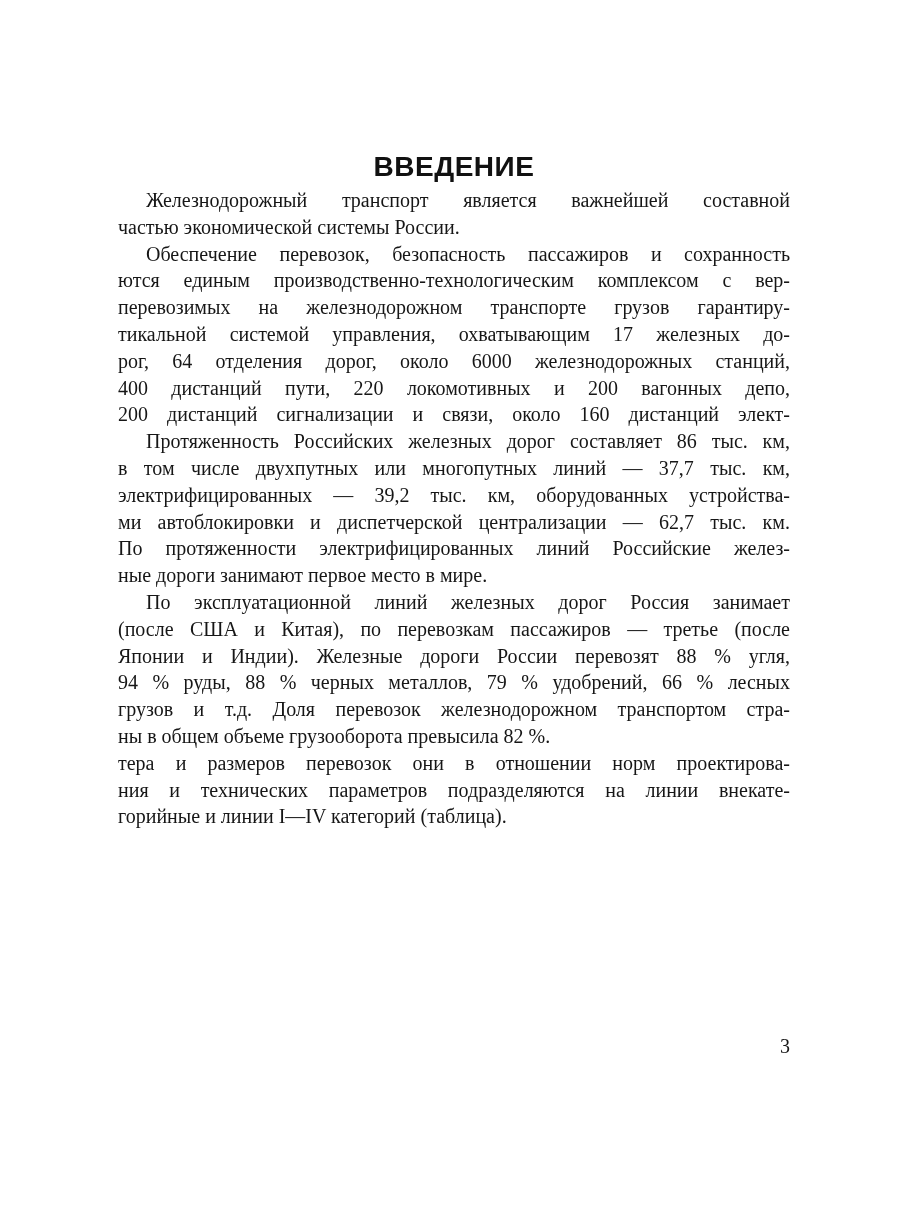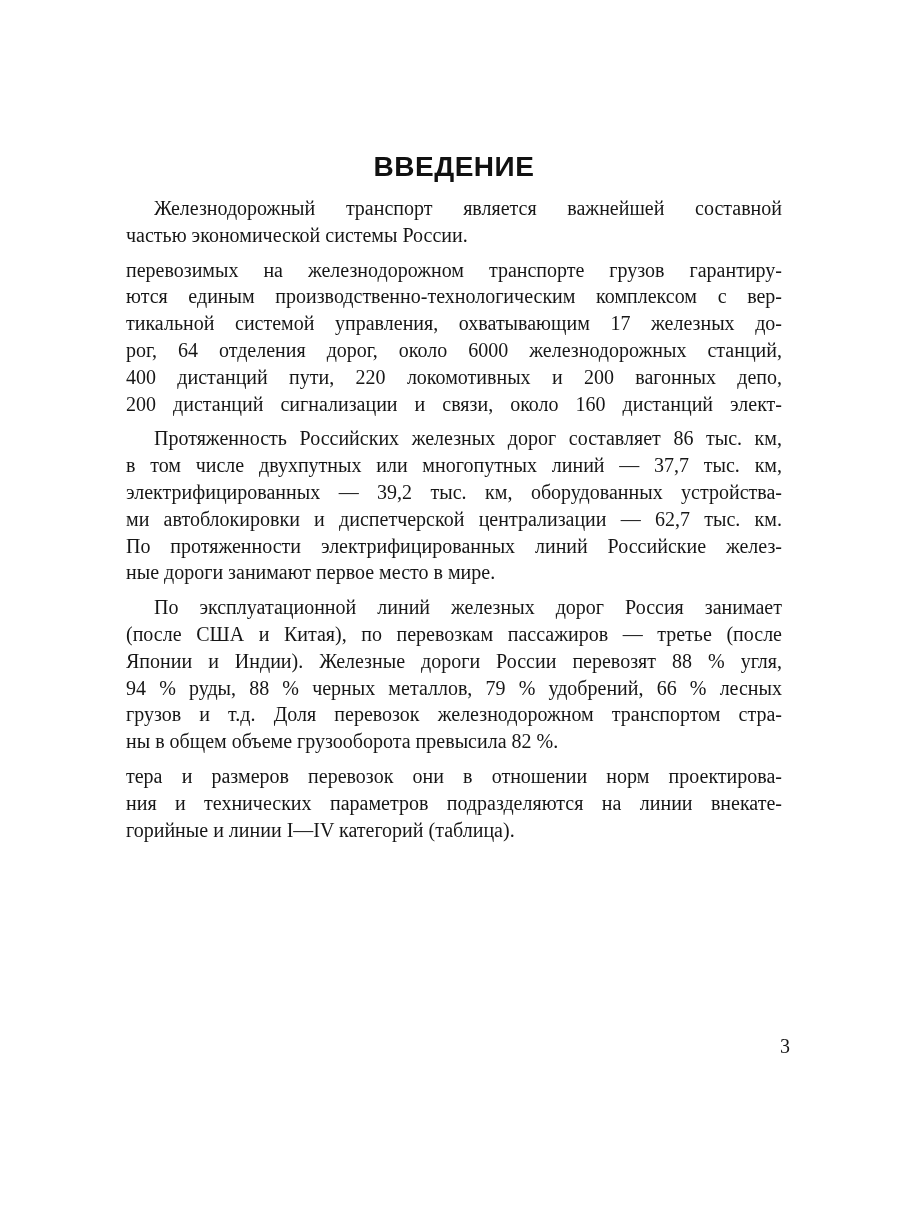--- a/index.html
+++ b/index.html
@@ -31,21 +31,21 @@
   }
   .doc-body {
     position: absolute;
     top: 187px;
     left: 118px;
     width: 672px;
     font-size: 20px;
     line-height: 26.8px;
   }
   .doc-body p {
-    margin: 8px;
+    margin: 0;
     padding: 0;
   }
   .ln {
     display: block;
     white-space: normal;
   }
   
   .j {
     text-align: justify;
     text-align-last: justify;
@@ -72,22 +72,23 @@
   <h1 class="doc-title">ВВЕДЕНИЕ</h1>
 
   <div class="doc-body">
 
     <p>
       <span class="ln first j">Железнодорожный транспорт является важнейшей составной</span>
       <span class="ln">частью экономической системы России.</span>
     </p>
 
     <p>
+      <span class="ln first j">Обеспечение перевозок, безопасность пассажиров и сохранность</span>
+      <span class="ln j">ются единым производственно-технологическим комплексом с вер-</span>
       <span class="ln j">перевозимых на железнодорожном транспорте грузов гарантиру-</span>
-      <span class="ln j">ются единым производственно-технологическим комплексом с вер-</span>
       <span class="ln j">тикальной системой управления, охватывающим 17 железных до-</span>
       <span class="ln j">рог, 64 отделения дорог, около 6000 железнодорожных станций,</span>
       <span class="ln j">400 дистанций пути, 220 локомотивных и 200 вагонных депо,</span>
       <span class="ln j">200 дистанций сигнализации и связи, около 160 дистанций элект-</span>
     </p>
 
     <p>
       <span class="ln first j">Протяженность Российских железных дорог составляет 86 тыс. км,</span>
       <span class="ln j">в том числе двухпутных или многопутных линий — 37,7 тыс. км,</span>
       <span class="ln j">электрифицированных — 39,2 тыс. км, оборудованных устройства-</span>

